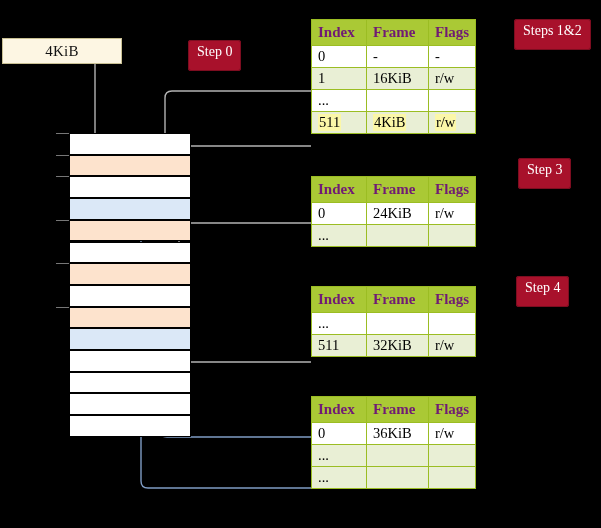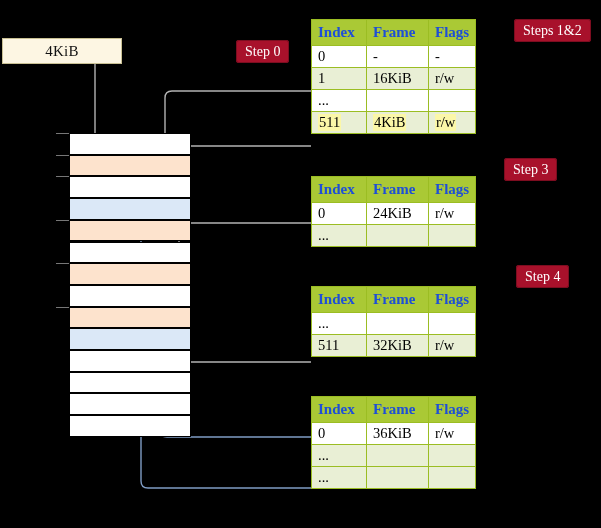--- a/index.html
+++ b/index.html
@@ -17,27 +17,27 @@
   .kib-box{
     position:absolute;left:2px;top:38px;width:118px;height:24px;
     background:#fdf6e3;border:1px solid #c9c093;
     display:flex;align-items:center;justify-content:center;
     font-size:15px;color:#111;letter-spacing:.2px;
   }
 
   
   .badge{
     position:absolute;background:#a8112b;color:#ffffff;
-    font-size:14px;line-height:1;padding:5px 9px 4px 9px;border-radius:3px;
+    font-size:14px;line-height:1;padding:5px 9px 12px 9px;border-radius:3px;
     white-space:nowrap;box-shadow:0 0 0 1px #7d0d20 inset;
   }
-  .badge.step0{left:188px;top:40px;margin-left:48px;}
+  .badge.step0{left:188px;top:40px;}
   .badge.steps12{left:514px;top:19px;}
-  .badge.step3{left:504px;top:158px;}
-  .badge.step4{left:516px;top:265px;}
+  .badge.step3{left:518px;top:158px;}
+  .badge.step4{left:516px;top:276px;}
 
   
   .memcol{position:absolute;left:69px;top:133px;width:122px;height:282px;}
   .memrow{
     position:absolute;left:0;width:122px;height:21.7px;
     box-sizing:border-box;
     border-top:1px solid #000;border-bottom:1px solid #000;
     border-left:1px solid #000;border-right:1px solid #000;
     background:#ffffff;
   }
@@ -54,21 +54,21 @@
     box-shadow:1px 1px 0 rgba(0,0,0,.35);
   }
   .ptable td,.ptable th{
     border:1px solid #9bbd23;
     padding:2px 6px;
     height:21px;box-sizing:border-box;
     text-align:left;font-weight:normal;
     white-space:nowrap;
   }
   .ptable th{
-    background:#aac935;color:#1d4ed8;font-weight:bold;
+    background:#aac935;color:#701a75;font-weight:bold;
     border-color:#9bbd23;font-size:15px;height:26px;
   }
   .ptable tr.alt td{background:#e9efd5;}
   .ptable tr.plain td{background:#ffffff;}
   .hl{background:#fbf7a8 !important;display:inline-block;padding:0 1px;}
   .c-index{width:55px;}
   .c-frame{width:62px;margin-top:43px;}
   .c-flags{width:42px;}
 
   .tbl1{left:311px;top:19px;}

